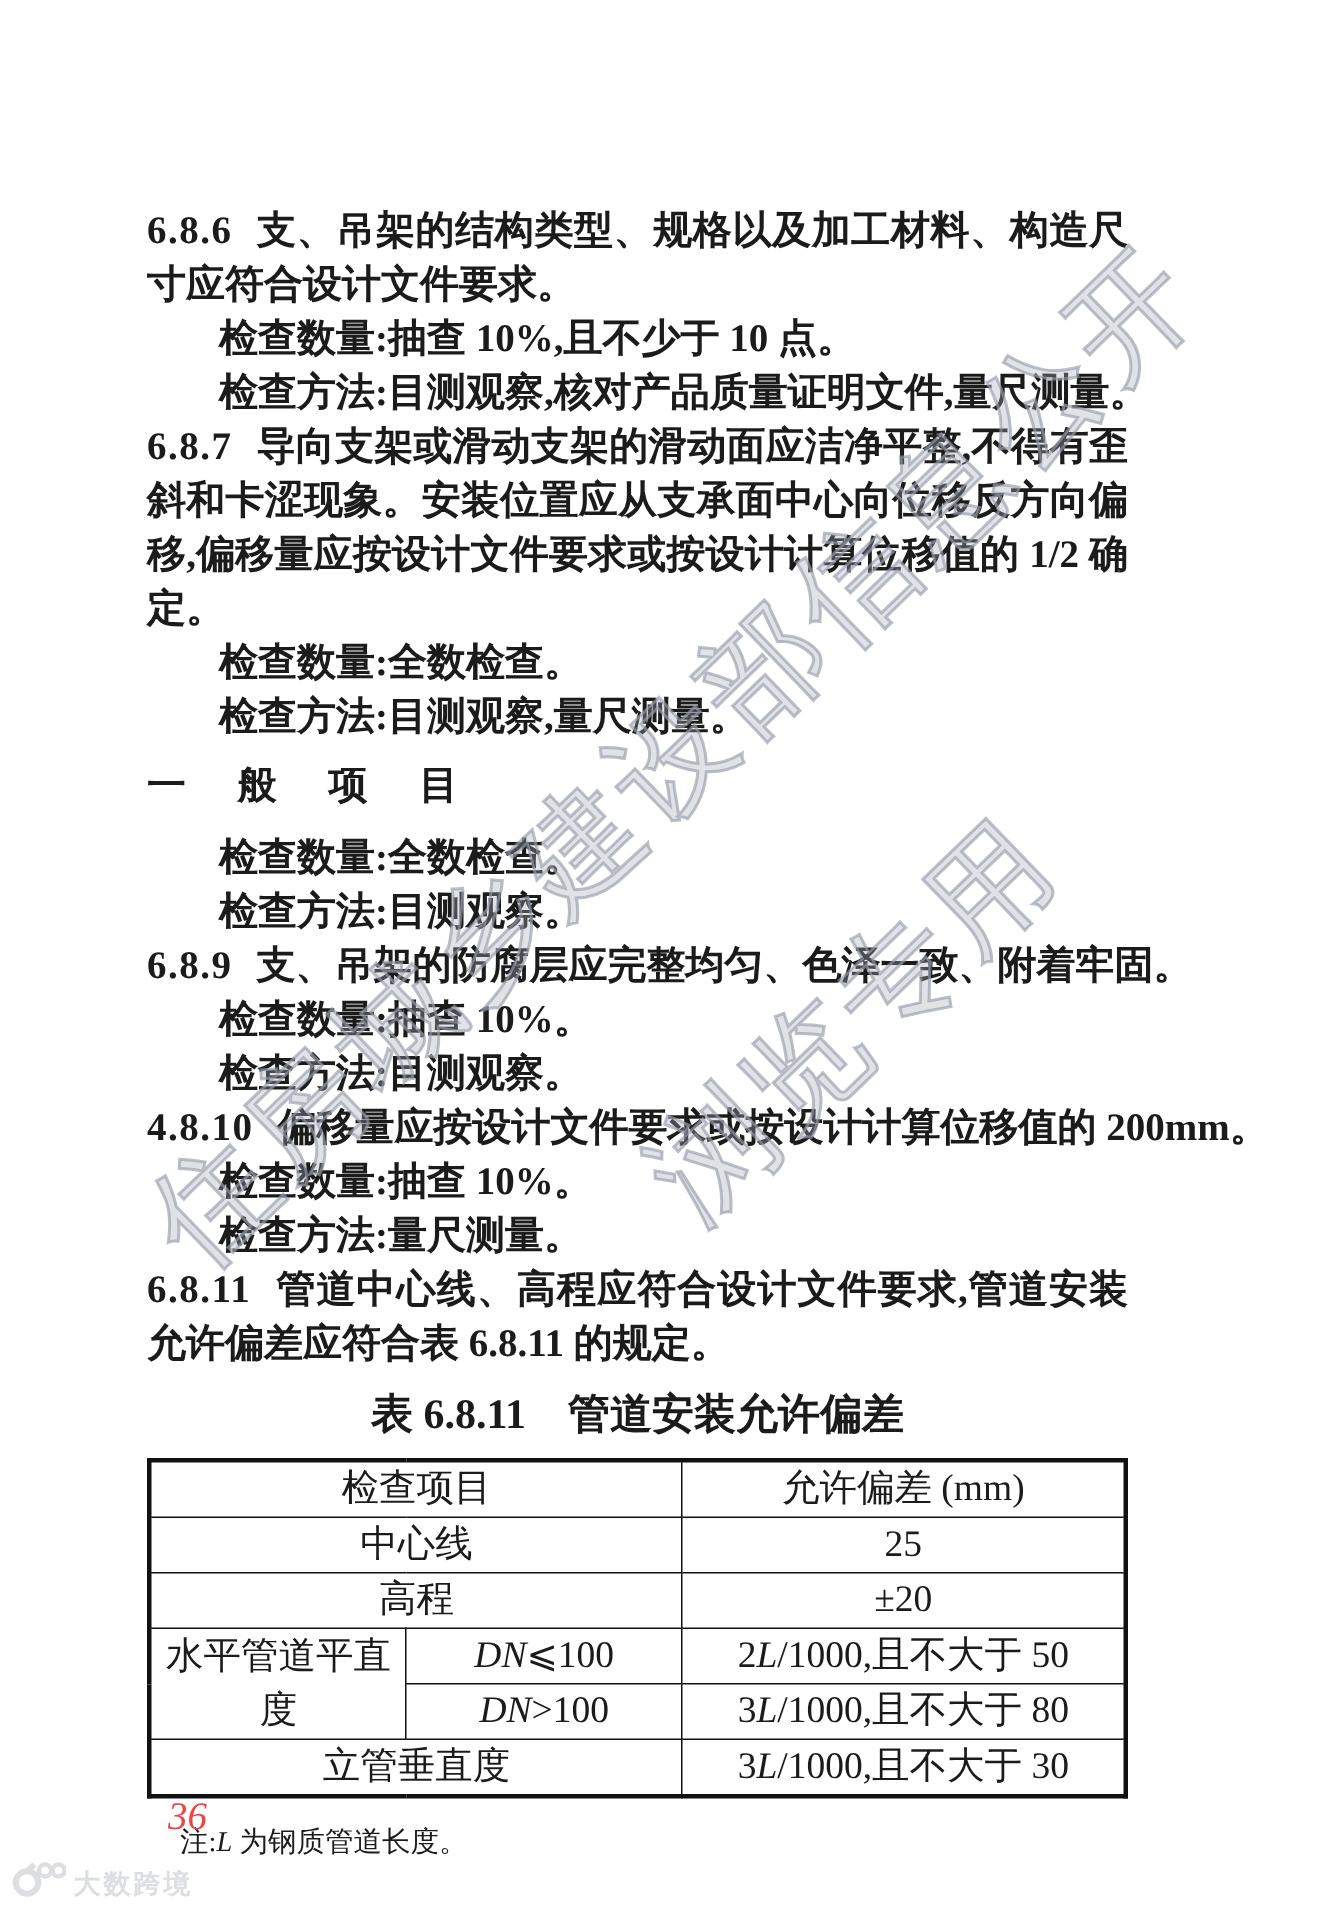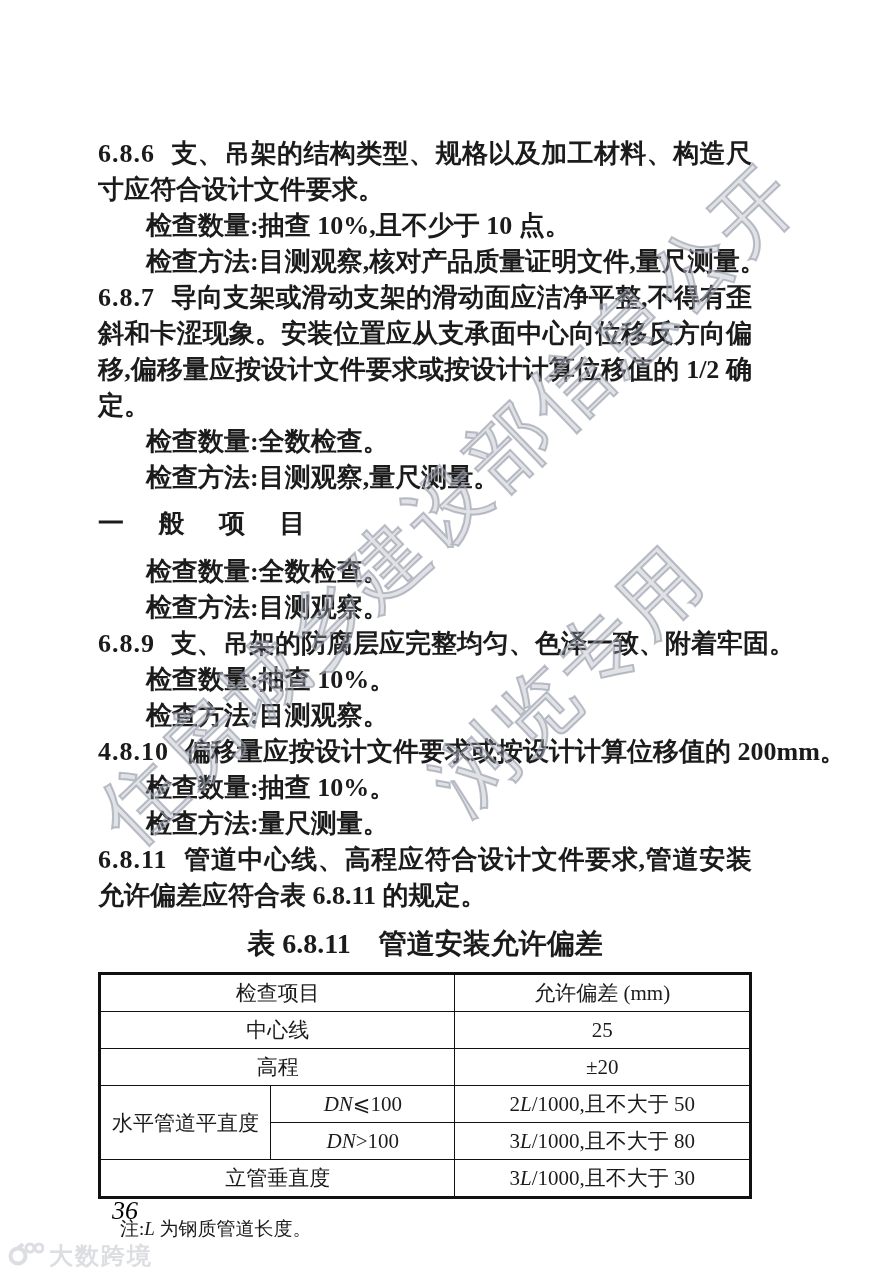--- a/index.html
+++ b/index.html
@@ -50,50 +50,50 @@
     width: 654px;
     border-collapse: collapse;
     border: 3px solid #111;
     table-layout: fixed;
   }
   table.dev-table td {
     border: 1.6px solid #111;
     height: 30px;
     text-align: center;
     vertical-align: middle;
-    font-size: 21px;
+    font-size: 25px;
     font-weight: 500;
     padding: 0 4px;
   }
   table.dev-table i { font-style: italic; font-family: "Liberation Serif", serif; }
   .table-note {
     margin: 12px 0 0 22px;
     font-size: 19px;
     font-weight: 500;
   }
   .table-note i { font-style: italic; }
   .page-number {
     position: absolute;
     left: 112px; top: 1196px;
     font-size: 26px;
     font-style: italic;
-    color: #000000;
+    color: #ef4444;
     z-index: 1;
     font-family: "Liberation Serif", serif;
   }
   .brand {
     position: absolute;
     left: 8px; top: 1240px;
     display: flex;
     align-items: center;
     gap: 5px;
     z-index: 1;
   }
   .brand-text {
-    font-size: 24px;
+    font-size: 18px;
     font-weight: 700;
     color: #dcdee2;
     letter-spacing: 2px;
     font-family: "Liberation Sans", sans-serif;
     text-align: center;
   }
   .watermark {
     position: absolute;
     white-space: nowrap;
     pointer-events: none;

